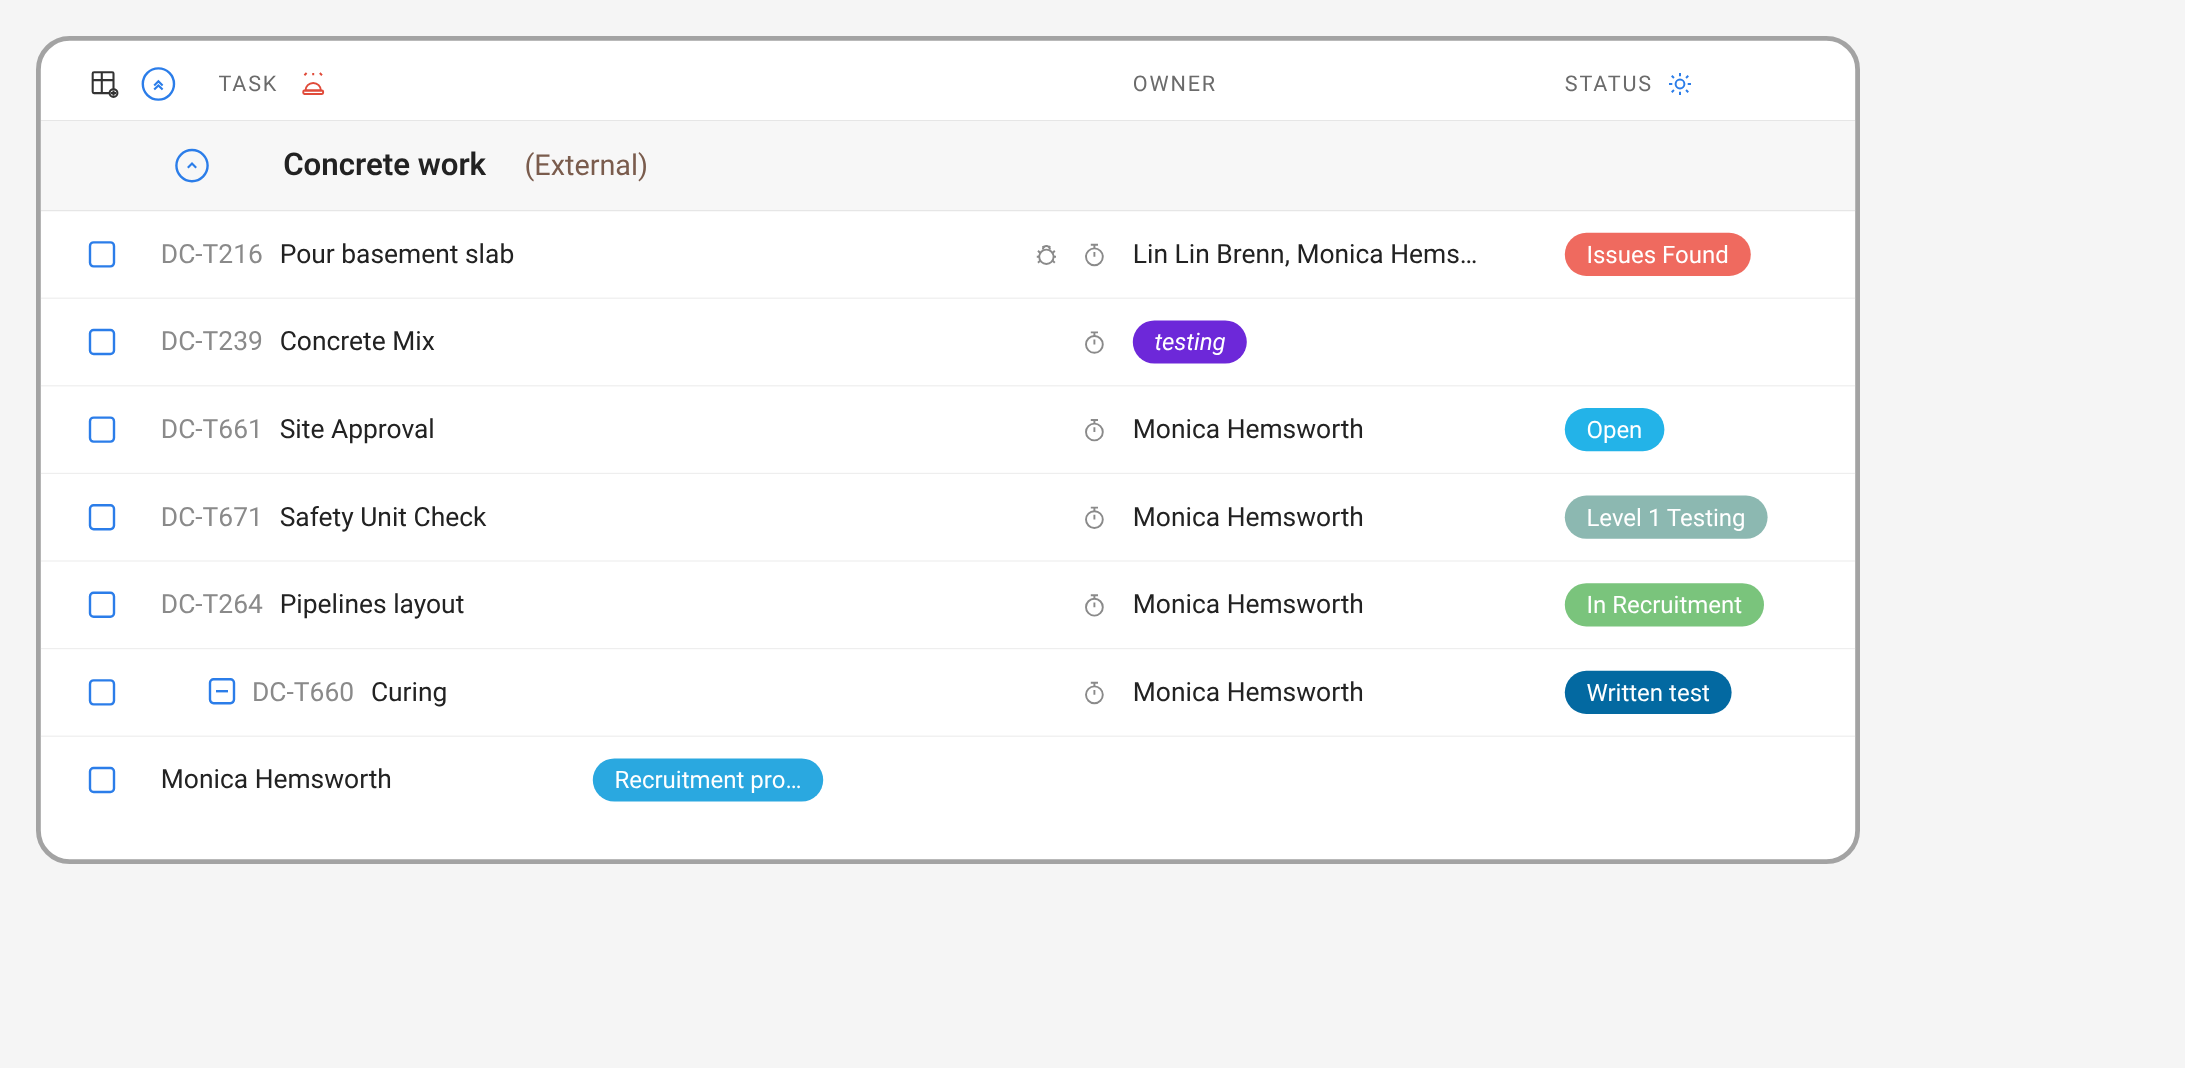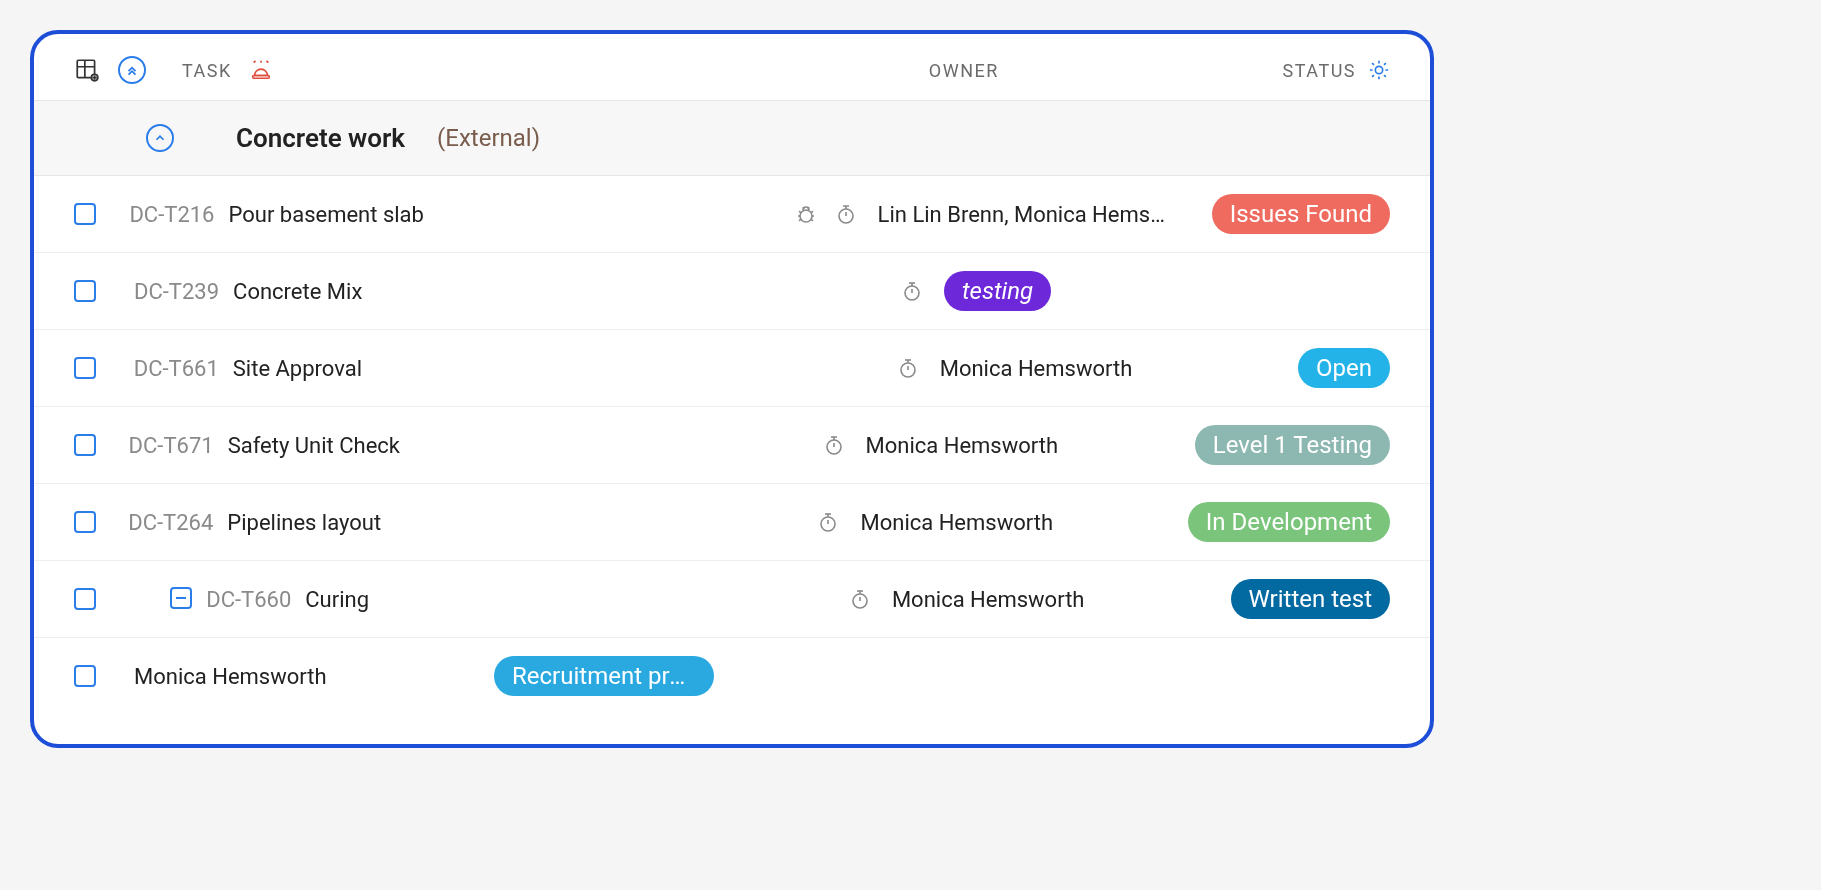--- a/index.html
+++ b/index.html
@@ -3,23 +3,23 @@
 <meta charset="utf-8">
 <style>
   * { box-sizing: border-box; }
   body {
     margin: 0;
     padding: 30px;
     background: #f5f5f5;
     font-family: -apple-system, BlinkMacSystemFont, "Segoe UI", Roboto, Helvetica, Arial, sans-serif;
   }
   .window {
-    width: 1404px;
+    width: 1520px;
     background: #fff;
-    border: 4px solid #1d4ed8;
+    border: 4px solid #a3a3a3;
     border-radius: 28px;
     overflow: hidden;
   }
   .header-row {
     display: flex;
     align-items: center;
     padding: 22px 40px 16px 40px;
     border-bottom: 1px solid #e6e6e6;
     color: #6b6b6b;
     font-size: 18px;
@@ -122,21 +122,21 @@
     right: 4px;
     top: 50%;
     height: 2px;
     background: #2b7de9;
     transform: translateY(-50%);
   }
   .badge {
     display: inline-block;
     padding: 6px 18px;
     border-radius: 999px;
-    font-size: 24px;
+    font-size: 20px;
     color: #fff;
     white-space: nowrap;
     max-width: 220px;
     overflow: hidden;
     text-overflow: ellipsis;
     vertical-align: middle;
   }
   .row-icons {
     margin-left: auto;
     display: flex;
@@ -322,21 +322,21 @@
               <svg width="24" height="24" viewBox="0 0 24 24" fill="none" stroke="#8a8a8a" stroke-width="1.6">
                 <circle cx="12" cy="14" r="7"></circle>
                 <line x1="12" y1="14" x2="12" y2="10"></line>
                 <line x1="9" y1="4" x2="15" y2="4"></line>
                 <line x1="12" y1="4" x2="12" y2="7"></line>
               </svg>
             </span>
           </div>
         </div>
         <div class="col-owner">Monica Hemsworth</div>
-        <div class="col-status"><span class="badge" style="background: rgb(122, 196, 124);">In Development</span></div>
+        <div class="col-status"><span class="badge" style="background: rgb(122, 196, 124);">In Recruitment</span></div>
       </div>
       <div class="task-row">
         <div class="col-check">
           <div class="checkbox"></div>
         </div>
         <div class="col-task indent-1">
           <div class="collapse-toggle"></div>
           <span class="task-id">DC-T660</span>
           <span class="task-title">Curing</span>
           <div class="row-icons">

